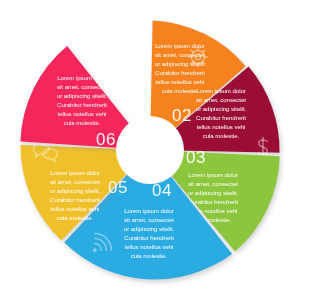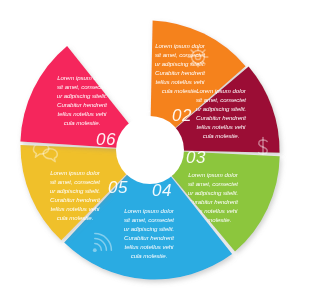--- a/index.html
+++ b/index.html
@@ -2,21 +2,21 @@
 <html><head>
 <meta charset="utf-8">
 <style>
   html,body{margin:0;padding:0;}
   body{
     width:300px;height:300px;
     background:#ffffff;
     font-family:"Liberation Sans","DejaVu Sans",sans-serif;
     overflow:hidden;
   }
-  #stage{position:relative;width:300px;height:300px;font-style:italic;}
+  #stage{position:relative;width:300px;height:300px;}
   #wheel{position:absolute;left:0;top:0;width:300px;height:300px;}
   .seg-text{
     pointer-events:none;
     font-family:"Liberation Sans","DejaVu Sans",sans-serif;
   }
   .body-text{font-size:6.1px;fill:#ffffff;letter-spacing:-0.05px;}
   .num-text{font-size:17px;fill:#ffffff;fill-opacity:.93;font-weight:400;letter-spacing:.6px;}
   .icon-stroke{fill:none;stroke:#ffffff;stroke-opacity:.42;stroke-width:1.5;
                stroke-linecap:round;stroke-linejoin:round;}
 </style>

